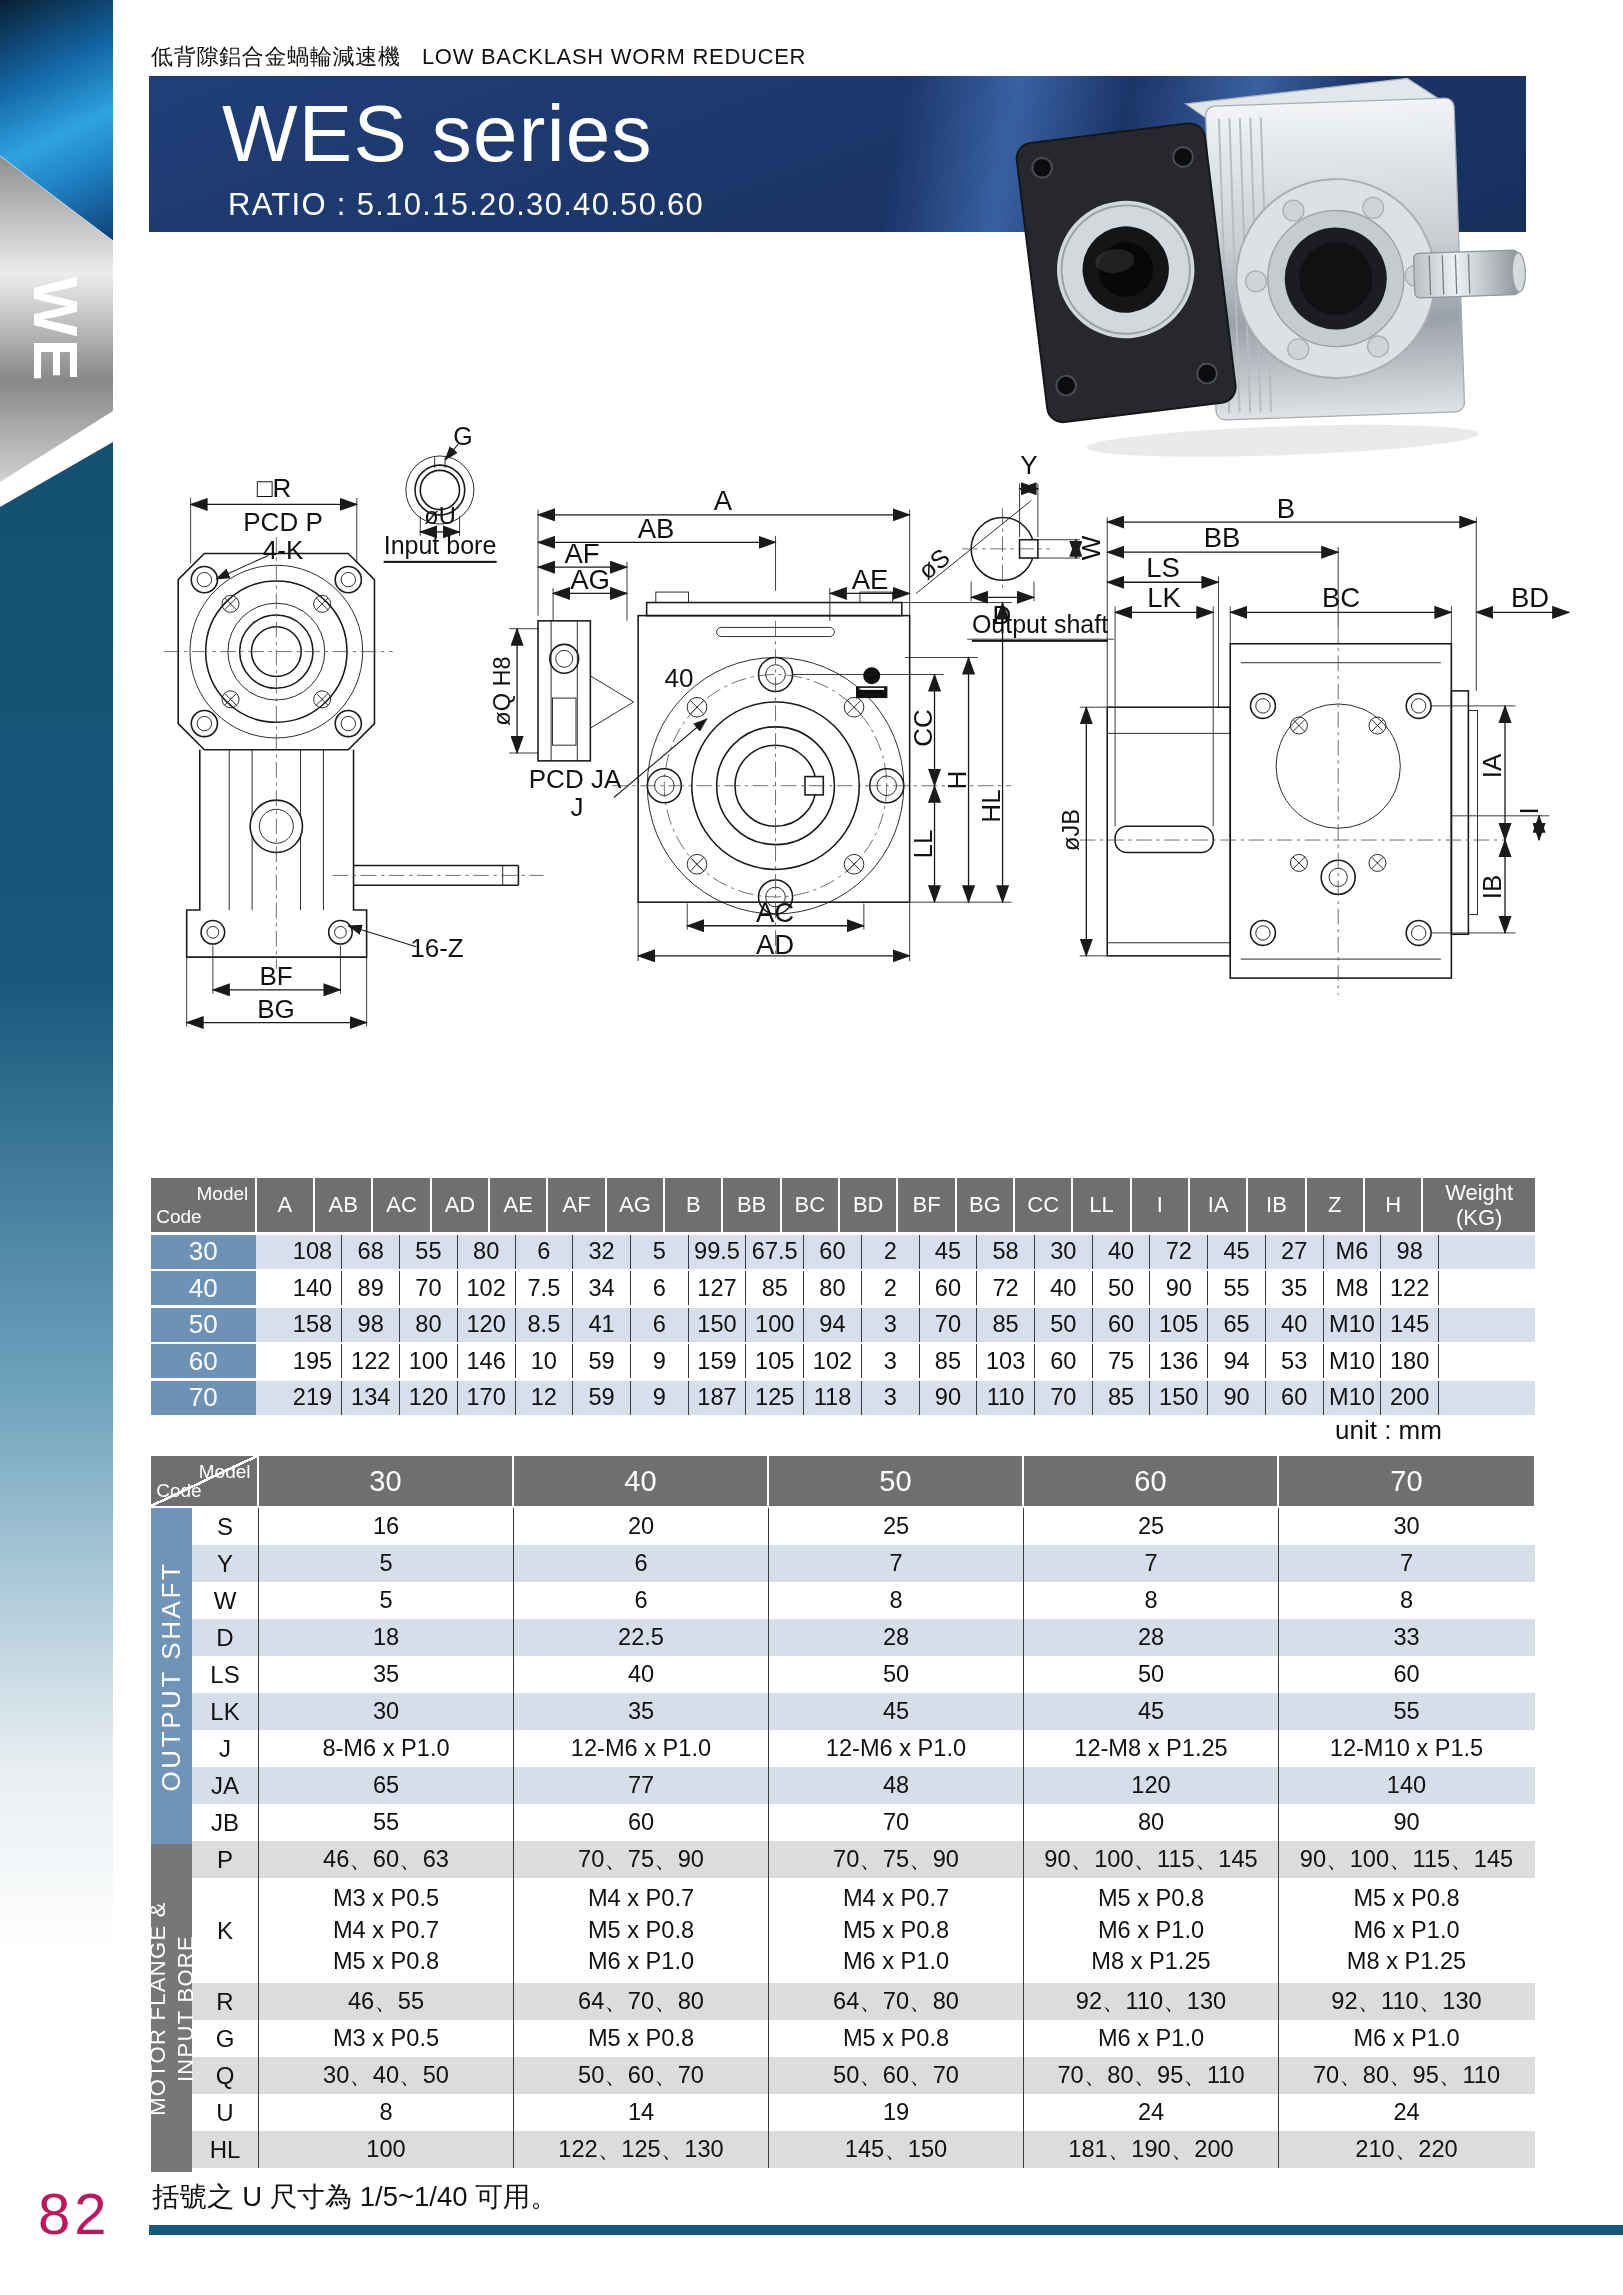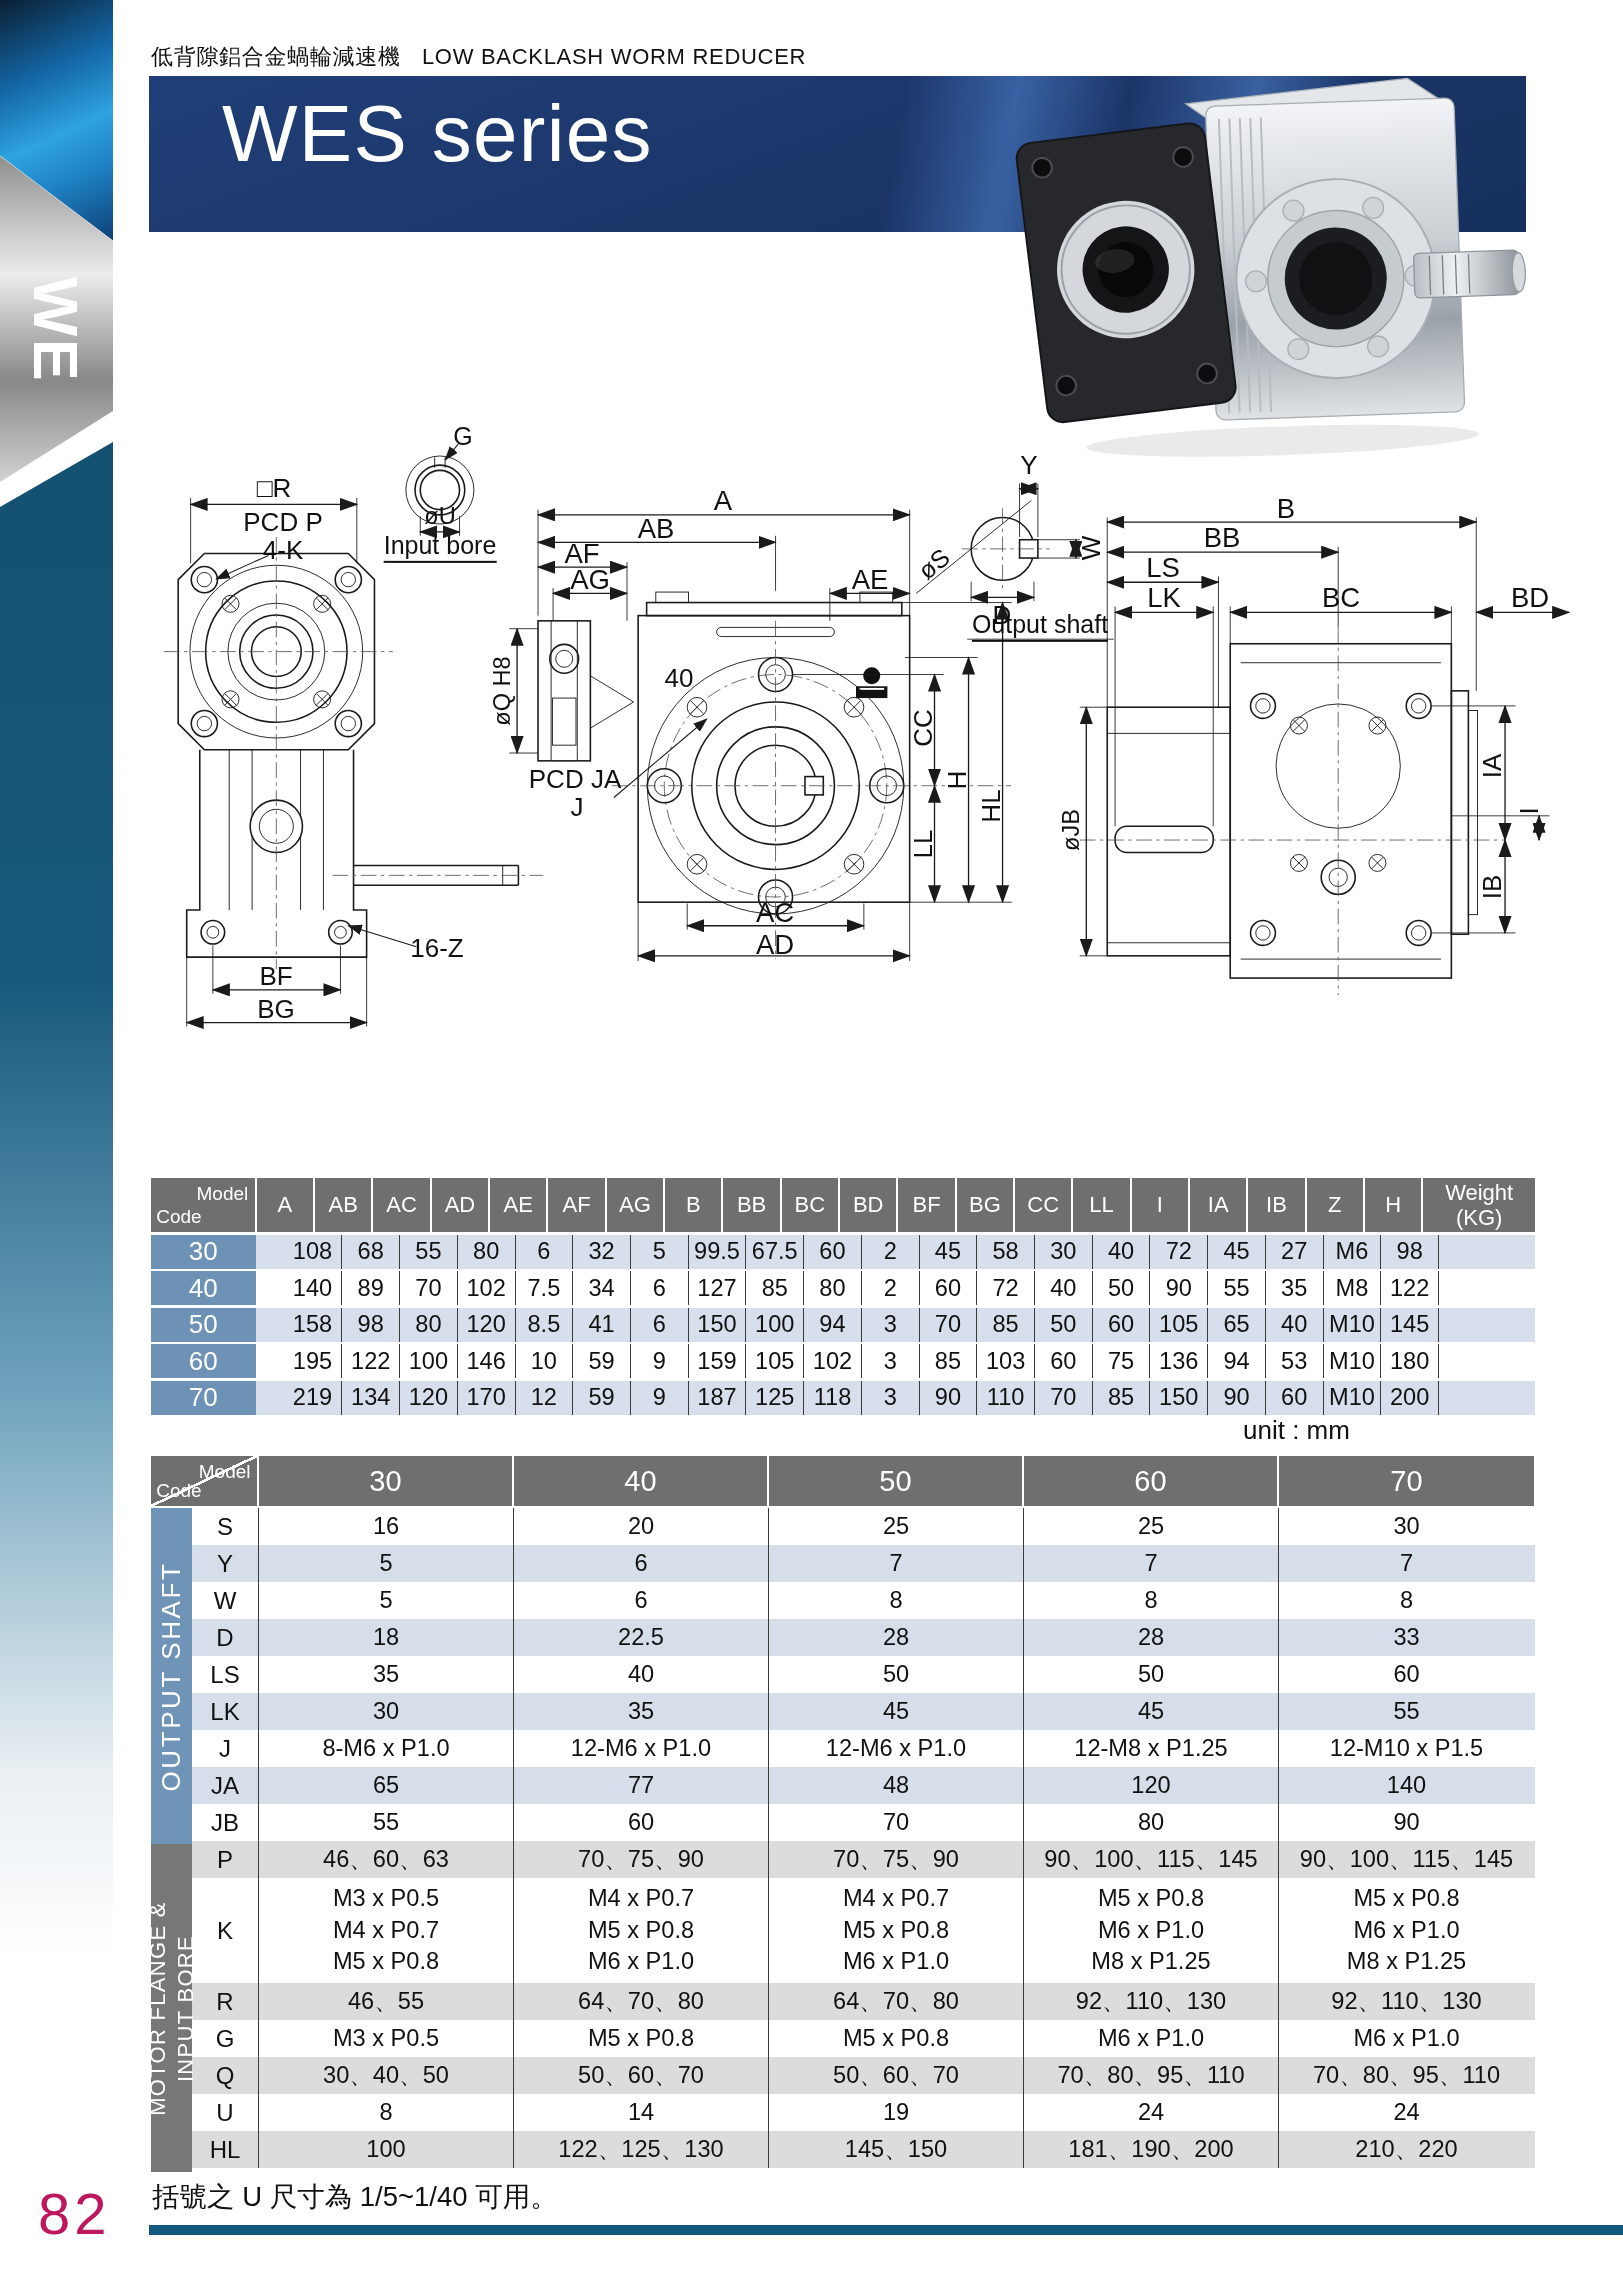--- a/index.html
+++ b/index.html
@@ -58,21 +58,21 @@
   .t1c.corner .c{position:absolute;left:5.2px;bottom:3.9px;font-size:19px;}
   .t1c.h{width:59px;}
   .t1c.wh{width:113px;flex-direction:column;font-size:17px;line-height:1.15;border-right:none !important;}
   .t1c.code{width:107px;background:#6d92b5;color:#fff;font-size:26px;}
   .t1c.d{width:59px;font-size:23.6px;border-left:1.3px solid #3a3a3a;}
   .t1c.d:nth-child(2){border-left:none;margin-left:28px;}
   .t1c.w{width:99px;border-left:1.3px solid #3a3a3a;}
   .t1r.shade{background:#d8dfec;}
 
   
-  .unitnote{position:absolute;left:1243px;top:1415px;width:291px;text-align:left;font-size:26px;}
+  .unitnote{position:absolute;left:1243px;top:1415px;width:291px;text-align:center;font-size:26px;}
   .t2{position:absolute;left:151px;top:1456px;width:1384px;}
   .t2-head{display:flex;height:50px;margin-bottom:2px;}
   .t2-head .t2hc{box-sizing:border-box;background:#6f6f6f;color:#fff;display:flex;
     align-items:center;justify-content:center;font-size:29px;border-right:2px solid #fff;width:255px;}
   .t2-head .t2hc:last-child{border-right:none;}
   .t2-head .corner2{width:108px;position:relative;font-size:19px;
     background-image:linear-gradient(to bottom right,rgba(0,0,0,0) calc(50% - 1.3px),#fff calc(50% - 1.3px),#fff calc(50% + 1.3px),rgba(0,0,0,0) calc(50% + 1.3px));}
   .corner2 .m{position:absolute;right:6.5px;top:5.2px;}
   .corner2 .c{position:absolute;left:5.2px;bottom:3.9px;}
   .t2-body{position:relative;}
@@ -106,20 +106,21 @@
   <div class="side-we">WE</div>
   <div class="side-bottom"></div>
 
   <div class="hdr">
     <span class="zh">低背隙鋁合金蝸輪減速機</span>
     <span class="en">LOW BACKLASH WORM REDUCER</span>
   </div>
 
   <div class="banner">
     <div class="banner-title">WES series</div>
+    <div class="banner-ratio">RATIO : 5.10.15.20.30.40.50.60</div>
   </div>
 
   <div class="photo">
     <svg viewBox="0 0 850 610">
       <defs>
         <linearGradient id="g1" x1="0" y1="0" x2="0" y2="1">
           <stop offset="0" stop-color="#f2f4f6"></stop>
             <stop offset=".45" stop-color="#c9ced3"></stop>
           <stop offset=".7" stop-color="#9aa1a8"></stop>
             <stop offset="1" stop-color="#dfe3e6"></stop>

